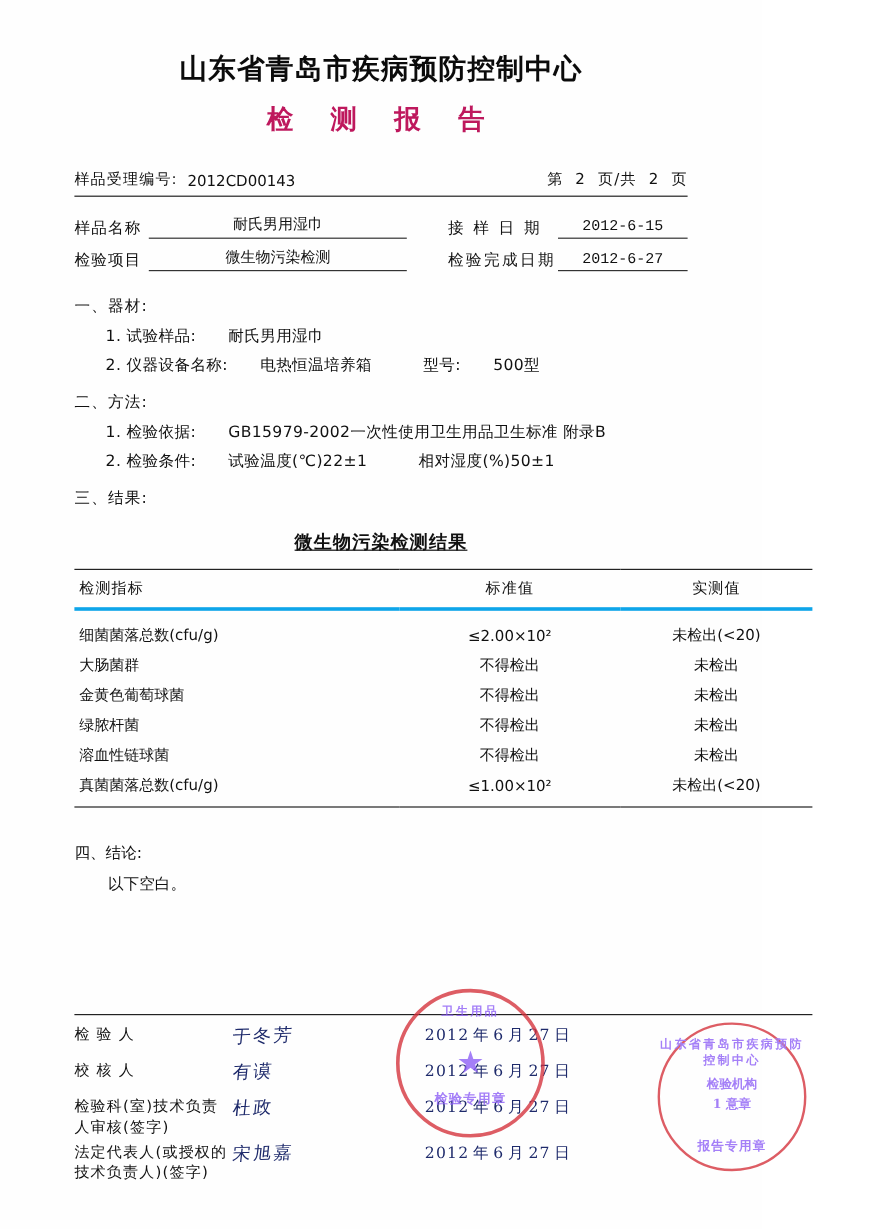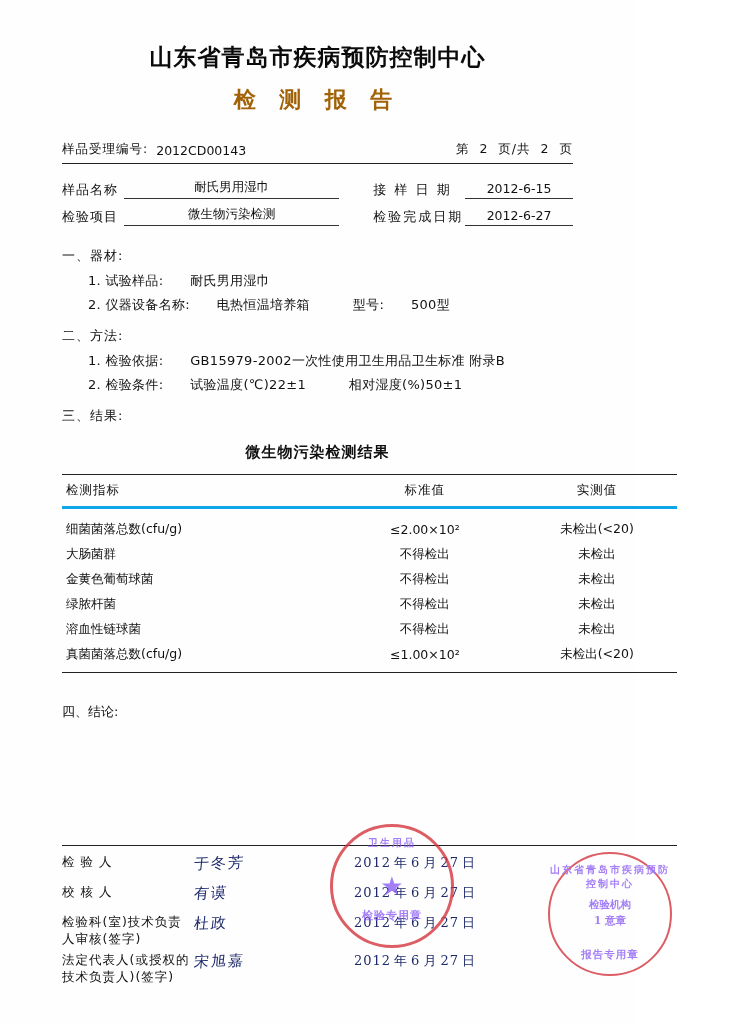--- a/index.html
+++ b/index.html
@@ -29,26 +29,26 @@
     padding-top: 42px;
   }
   .org-title {
     font-family: "DejaVu Serif", "Liberation Serif", serif;
     font-size: 23px;
     font-weight: bold;
     letter-spacing: 1px;
     color: #0b0b0b;
   }
   .doc-title {
-    font-family: Liberation Serif, serif;
+    font-family: Liberation Mono, monospace;
     font-size: 22px;
     font-weight: bold;
     letter-spacing: 9px;
     margin-top: 12px;
-    color: #a16207;
+    color: #be185d;
   }
 
   
   .meta-row {
     margin: 26px 62px 0 62px;
     display: flex;
     justify-content: space-between;
     align-items: flex-end;
     font-size: 12.5px;
   }
@@ -92,21 +92,21 @@
     white-space: nowrap;
   }
   .cell-underline {
     flex: 0 0 auto;
     border-bottom: 1px solid #333;
     text-align: center;
     padding-bottom: 2px;
     font-size: 12.5px;
   }
   .u-name { width: 215px; }
-  .u-date { width: 108px; }
+  .u-date { width: 108px; font-family: Liberation Mono, monospace; }
   .cell-label2 {
     width: 115px;
     letter-spacing: 2px;
     white-space: nowrap;
     text-align: left;
     margin-left: 34px;
   }
 
   
   .body-sec {
@@ -123,20 +123,21 @@
   .sec-item .gap-s { display:inline-block; width: 18px; }
 
   
   .res-title {
     text-align: center;
     font-size: 15px;
     font-weight: bold;
     margin-top: 14px;
     letter-spacing: 1px;
     font-family: "DejaVu Serif", "Liberation Serif", serif;
+    text-decoration: underline;
   }
   .res-table {
     margin: 12px 62px 0 62px;
     width: 615px;
     border-collapse: collapse;
     font-size: 12.5px;
   }
   .res-table th {
     font-weight: normal;
     padding: 7px 0 7px 0;
@@ -403,20 +404,21 @@
       <tr class="last">
         <td class="col-a">真菌菌落总数(cfu/g)</td>
         <td class="col-b">≤1.00×10²</td>
         <td class="col-c">未检出(&lt;20)</td>
       </tr>
     </tbody>
   </table>
 
   <div class="concl">
     <div>四、结论:</div>
+    <div class="indent">以下空白。</div>
   </div>
 
   <div class="sig-block">
     <div class="sig-top-rule"></div>
 
     <div class="sig-row">
       <div class="sig-name">检 验 人</div>
       <div class="sig-sign">
         <span class="hand">于冬芳</span>
       </div>

